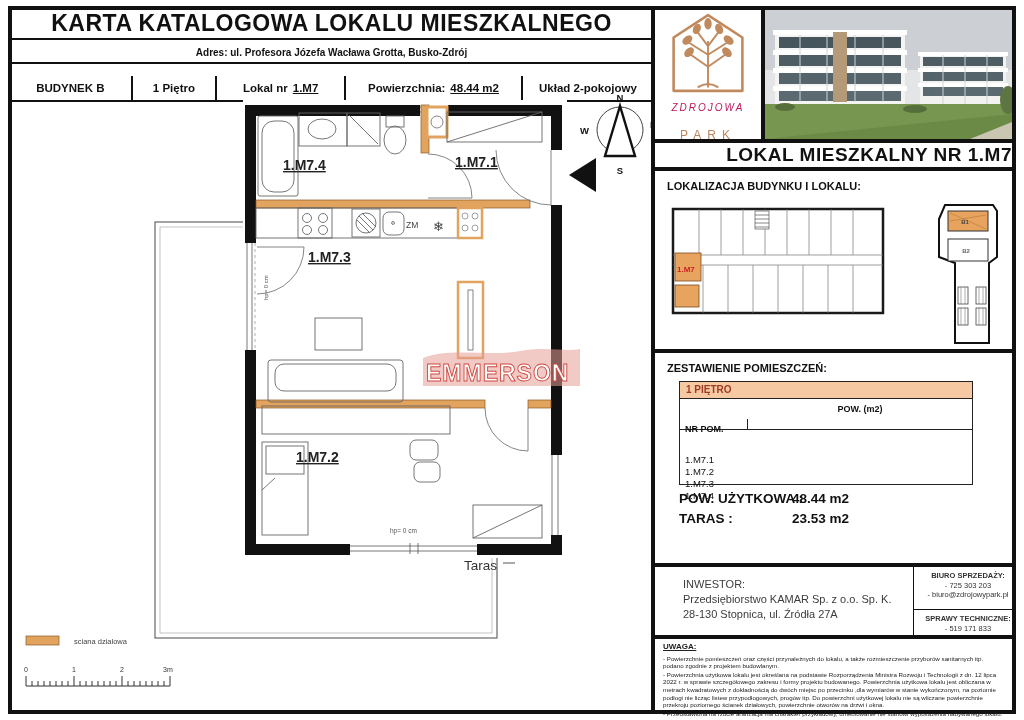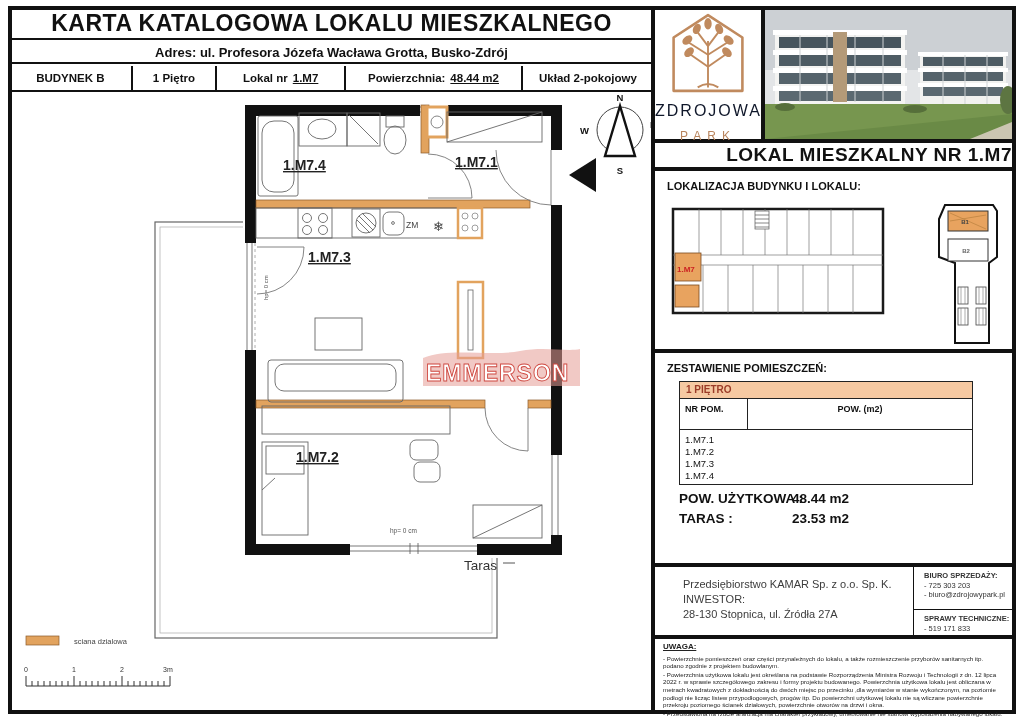--- a/index.html
+++ b/index.html
@@ -2,48 +2,48 @@
 <html><head>
 <meta charset="utf-8">
 <style>
   html,body{margin:0;padding:0;background:#fff;}
   body{width:1024px;height:720px;position:relative;font-family:"Liberation Sans",sans-serif;color:#111;}
   .abs{position:absolute;box-sizing:border-box;}
   .frame{left:8px;top:6px;width:1008px;height:708px;border:2px solid #111;}
   
   .leftbox{left:10px;top:8px;width:643px;height:704px;border:2px solid #111;background:#fff;}
   .h-title{left:10px;top:8px;width:643px;height:32px;border-bottom:2px solid #111;display:flex;align-items:center;justify-content:center;font-size:23px;font-weight:bold;letter-spacing:.5px;}
-  .h-addr{left:10px;top:42px;width:643px;height:22px;border-bottom:2px solid #111;display:flex;align-items:center;justify-content:center;font-size:13px;font-weight:bold;}
-  .h-info{left:10px;top:66px;width:643px;height:26px;border-bottom:2px solid #111;display:flex;font-size:11.5px;font-weight:bold;}
+  .h-addr{left:10px;top:42px;width:643px;height:22px;border-bottom:2px solid #111;display:flex;align-items:center;justify-content:center;font-size:10px;font-weight:bold;}
+  .h-info{left:10px;top:76px;width:643px;height:26px;border-bottom:2px solid #111;display:flex;font-size:11.5px;font-weight:bold;}
   .h-info>div{display:flex;align-items:center;justify-content:center;border-right:2px solid #111;height:100%;gap:5px;}
   .h-info>div:last-child{border-right:none;text-align:right;}
   .u{text-decoration:underline;}
   .plan-svg{left:12px;top:92px;}
   
   .logobox{left:653px;top:8px;width:110px;height:133px;border:2px solid #111;background:#fff;text-align:center;}
-  .brand1{font-size:16px;letter-spacing:2px;color:#0f172a;margin-top:2px;}
-  .brand2{font-size:12px;letter-spacing:6px;color:#b9855e;margin-top:9px;}
+  .brand1{font-size:10px;letter-spacing:2px;color:#be185d;margin-top:2px;font-style:italic;}
+  .brand2{font-size:12px;letter-spacing:6px;color:#b9855e;margin-top:15px;}
   .photobox{left:763px;top:8px;width:251px;height:133px;border:2px solid #111;background:#cfd3d6;overflow:hidden;}
   .unitbar{left:653px;top:141px;width:361px;height:28px;border:2px solid #111;display:flex;align-items:center;justify-content:flex-end;font-size:19px;font-weight:bold;letter-spacing:.5px;background:#fff;}
   .locbox{left:653px;top:169px;width:361px;height:182px;border:2px solid #111;background:#fff;}
   .loctitle{position:absolute;left:12px;top:9px;font-size:11px;font-weight:bold;}
   .zestbox{left:653px;top:351px;width:361px;height:214px;border:2px solid #111;background:#fff;}
   .zesttitle{position:absolute;left:12px;top:9px;font-size:11px;font-weight:bold;}
   .rtable{position:absolute;left:24px;top:28px;width:292px;border:1.5px solid #222;}
   .band{height:16px;background:#f6c9a2;border-bottom:1.5px solid #222;color:#9c3c28;font-weight:bold;font-size:10px;line-height:16px;padding-left:6px;}
   .cols{display:flex;border-bottom:1.5px solid #222;height:30px;font-size:9px;font-weight:bold;}
   .cols>div{display:flex;align-items:flex-start;justify-content:center;padding-top:5px;border-right:1.5px solid #222;}
   .cols>div:last-child,.brow>div:last-child{border-right:none;}
   .brow{display:flex;height:54px;font-size:9.5px;}
   .brow>div{border-right:1.5px solid #222;padding-top:4px;line-height:12px;}
-  .c1{width:62px;padding-left:5px;} .c2{width:162px;padding-left:6px;} .c3{width:53px;text-align:center;flex:1;}
+  .c1{width:62px;padding-left:5px;margin-top:20px;} .c2{width:162px;padding-left:6px;} .c3{width:53px;text-align:center;flex:1;}
   .tot{position:absolute;font-weight:bold;font-size:13.5px;}
   .invbox{left:653px;top:565px;width:361px;height:72px;border:2px solid #111;display:flex;background:#fff;}
   .invleft{width:230px;border-right:1.5px solid #111;padding:10px 0 0 28px;font-size:11px;color:#3c3c3c;line-height:15px;}
-  .invright{flex:1;display:flex;flex-direction:column;font-size:7.5px;color:#333;}
+  .invright{flex:1;display:flex;flex-direction:column;font-size:7.5px;color:#333;text-align:center;}
   .invright .cell{padding:4px 0 2px 10px;line-height:9.5px;}
   .invright .cell.top{border-bottom:1.5px solid #111;height:38px;}
   .uwagabox{left:653px;top:637px;width:361px;height:75px;border:2px solid #111;background:#fff;padding:4px 8px;font-size:6.2px;line-height:7.6px;color:#222;}
   .uwagatitle{font-size:8px;font-weight:bold;text-decoration:underline;margin-bottom:4px;}
   .uwagabox p{margin:0 0 1px 0;}
 </style>
 </head>
 <body>
 
 <div class="abs frame"></div>
@@ -385,22 +385,22 @@
     </div>
   </div>
   <div class="tot" style="left:24px;top:138px">POW. UŻYTKOWA :</div>
   <div class="tot" style="left:137px;top:138px">48.44 m2</div>
   <div class="tot" style="left:24px;top:158px">TARAS :</div>
   <div class="tot" style="left:137px;top:158px">23.53 m2</div>
 </div>
 
 <div class="abs invbox">
   <div class="invleft">
+    <div>INWESTOR:</div>
     <div>Przedsiębiorstwo KAMAR Sp. z o.o. Sp. K.</div>
-    <div>INWESTOR:</div>
     <div>28-130 Stopnica, ul. Źródła 27A</div>
   </div>
   <div class="invright">
     <div class="cell top">
       <div style="font-weight:bold">BIURO SPRZEDAŻY:</div>
       <div>- 725 303 203</div>
       <div>- biuro@zdrojowypark.pl</div>
     </div>
     <div class="cell">
       <div style="font-weight:bold">SPRAWY TECHNICZNE:</div>

